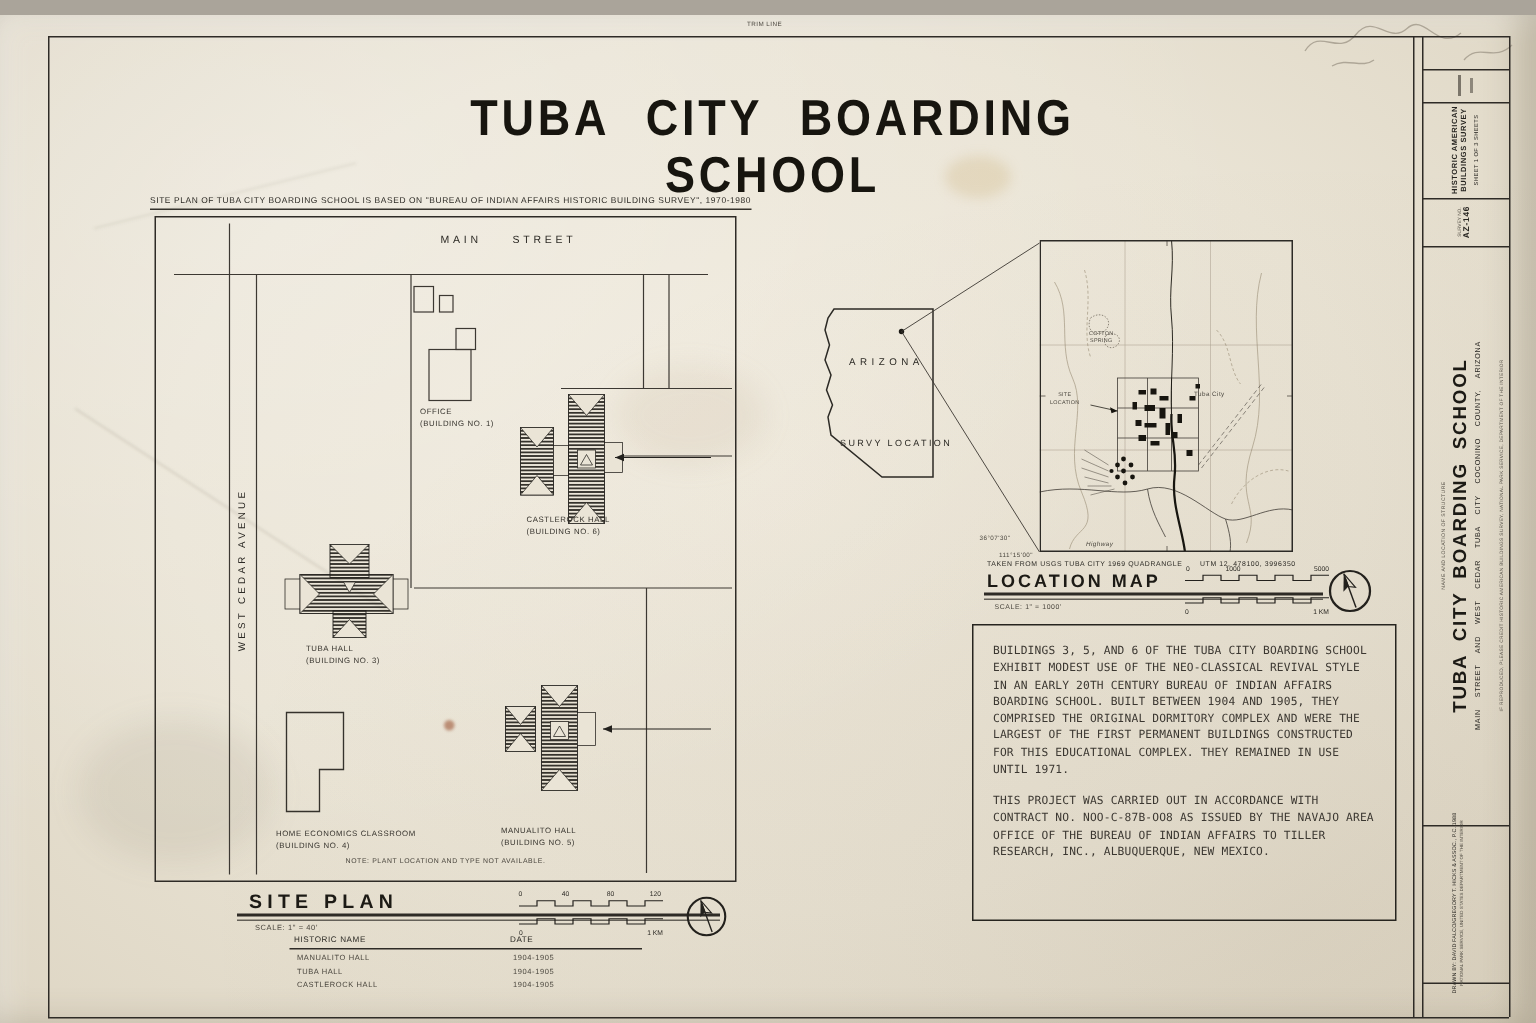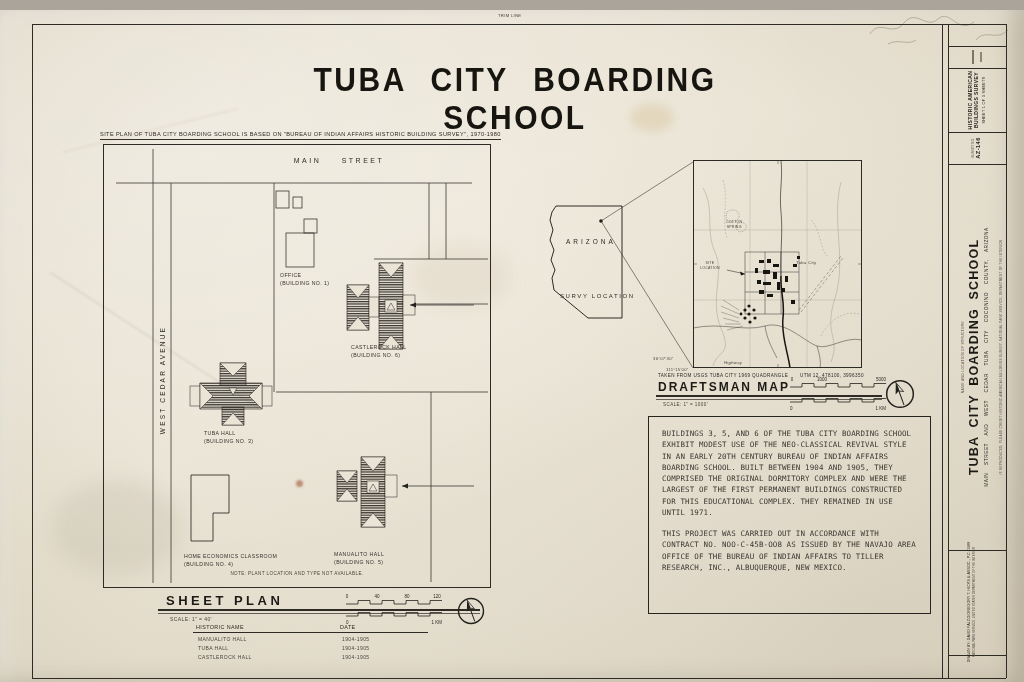--- a/index.html
+++ b/index.html
@@ -155,21 +155,21 @@
       <div>(BUILDING NO. 4)</div>
     </div>
     <div class="abs bld-label" style="left:230px;top:406px">
       <div>MANUALITO HALL</div>
       <div>(BUILDING NO. 5)</div>
     </div>
 
     <div class="abs t45 faded" style="left:60px;top:426px;width:266px;text-align:center">NOTE: PLANT LOCATION AND TYPE NOT AVAILABLE.</div>
   </div>
 
-  <div class="abs" style="left:166px;top:583px;font-size:13px;font-weight:bold;letter-spacing:3.5px;color:#1c1a15">SHEET PLAN</div>
+  <div class="abs" style="left:166px;top:583px;font-size:13px;font-weight:bold;letter-spacing:3.5px;color:#1c1a15">SITE PLAN</div>
   <div class="ln" style="left:158px;top:599px;width:322px;height:1.5px"></div>
   <div class="ln" style="left:158px;top:603px;width:322px;height:.8px;opacity:.7"></div>
   <div class="abs t5 faded" style="left:170px;top:606px">SCALE: 1" = 40'</div>
 
   <svg class="abs" style="left:344px;top:583px;width:100px;height:14px" viewBox="0 0 100 14">
     <text x="3" y="4.5" font-size="4.5" text-anchor="middle" fill="#2c2a25">0</text>
     <text x="33" y="4.5" font-size="4.5" text-anchor="middle" fill="#2c2a25">40</text>
     <text x="63" y="4.5" font-size="4.5" text-anchor="middle" fill="#2c2a25">80</text>
     <text x="93" y="4.5" font-size="4.5" text-anchor="middle" fill="#2c2a25">120</text>
     <path d="M2,11 h12 v-3.5 h12 v3.5 h12 v-3.5 h12 v3.5 h12 v-3.5 h12 v3.5 h12 v-3.5 h12" stroke="#23211d" stroke-width=".8" fill="none"></path>
@@ -286,21 +286,21 @@
   <div class="abs t35 faded" style="left:700px;top:251px;line-height:1.3;text-align:center">
     <div>SITE</div>
     <div>LOCATION</div>
   </div>
   <div class="abs t4 faded" style="left:724px;top:350px;font-style:italic">Highway</div>
   <div class="abs t4 faded" style="left:653px;top:346px">36°07'30"</div>
   <div class="abs t4 faded" style="left:666px;top:357px">111°15'00"</div>
 
   <div class="abs t45 ink" style="left:658px;top:363px">TAKEN FROM USGS TUBA CITY 1969 QUADRANGLE</div>
   <div class="abs t45 ink" style="left:800px;top:363px">UTM 12, 478100, 3996350</div>
-  <div class="abs" style="left:658px;top:370px;font-size:12px;font-weight:bold;letter-spacing:2px;color:#1c1a15">DRAFTSMAN MAP</div>
+  <div class="abs" style="left:658px;top:370px;font-size:12px;font-weight:bold;letter-spacing:2px;color:#1c1a15">LOCATION MAP</div>
   <div class="ln" style="left:656px;top:385px;width:226px;height:1.5px"></div>
   <div class="ln" style="left:656px;top:389px;width:226px;height:.8px;opacity:.7"></div>
   <div class="abs t45 faded" style="left:663px;top:392px">SCALE: 1" = 1000'</div>
 
   <svg class="abs" style="left:788px;top:366px;width:100px;height:14px" viewBox="0 0 100 14">
     <text x="4" y="4.5" font-size="4.5" text-anchor="middle" fill="#2c2a25">0</text>
     <text x="34" y="4.5" font-size="4.5" text-anchor="middle" fill="#2c2a25">1000</text>
     <text x="93" y="4.5" font-size="4.5" text-anchor="middle" fill="#2c2a25">5000</text>
     <path d="M2,11 h12 v-3.5 h12 v3.5 h12 v-3.5 h12 v3.5 h12 v-3.5 h12 v3.5 h12 v-3.5 h12" stroke="#23211d" stroke-width=".8" fill="none"></path>
   </svg>
@@ -315,21 +315,21 @@
     <g transform="rotate(-20 15 15)">
       <line x1="15" y1="26" x2="15" y2="6" stroke="#23211d" stroke-width=".9"></line>
       <polygon points="15,3.5 11,14 15,12" fill="#23211d"></polygon>
       <polygon points="15,3.5 19,14 15,12" fill="none" stroke="#23211d" stroke-width=".7"></polygon>
     </g>
   </svg>
 
   <div class="abs" style="left:648px;top:406px;width:283px;height:198px;border:1.6px solid #26241f;box-sizing:border-box;padding:11px 13px;
               font-family:'DejaVu Sans Mono',monospace;font-size:7.5px;line-height:1.5;letter-spacing:.1px;color:#3b3731">
     <p class="desc-p">BUILDINGS 3, 5, AND 6 OF THE TUBA CITY BOARDING SCHOOL EXHIBIT MODEST USE OF THE NEO-CLASSICAL REVIVAL STYLE IN AN EARLY 20TH CENTURY BUREAU OF INDIAN AFFAIRS BOARDING SCHOOL.  BUILT BETWEEN 1904 AND 1905, THEY COMPRISED THE ORIGINAL DORMITORY COMPLEX AND WERE THE LARGEST OF THE FIRST PERMANENT BUILDINGS CONSTRUCTED FOR THIS EDUCATIONAL COMPLEX.  THEY REMAINED IN USE UNTIL 1971.</p>
-    <p class="desc-p">THIS PROJECT WAS CARRIED OUT IN ACCORDANCE WITH CONTRACT NO. NOO-C-45B-OO8 AS ISSUED BY THE NAVAJO AREA OFFICE OF THE BUREAU OF INDIAN AFFAIRS TO TILLER RESEARCH, INC., ALBUQUERQUE, NEW MEXICO.</p>
+    <p class="desc-p">THIS PROJECT WAS CARRIED OUT IN ACCORDANCE WITH CONTRACT NO. NOO-C-87B-OO8 AS ISSUED BY THE NAVAJO AREA OFFICE OF THE BUREAU OF INDIAN AFFAIRS TO TILLER RESEARCH, INC., ALBUQUERQUE, NEW MEXICO.</p>
   </div>
 
   <div class="ln" style="left:948px;top:36px;width:58px;height:1px"></div>
   <div class="ln" style="left:948px;top:58px;width:58px;height:1px"></div>
   <div class="ln" style="left:948px;top:122px;width:58px;height:1px"></div>
   <div class="ln" style="left:948px;top:154px;width:58px;height:1px"></div>
   <div class="ln" style="left:948px;top:540px;width:58px;height:1px"></div>
   <div class="ln" style="left:948px;top:645px;width:58px;height:1px"></div>
 
   <div class="abs" style="left:972px;top:40px">

